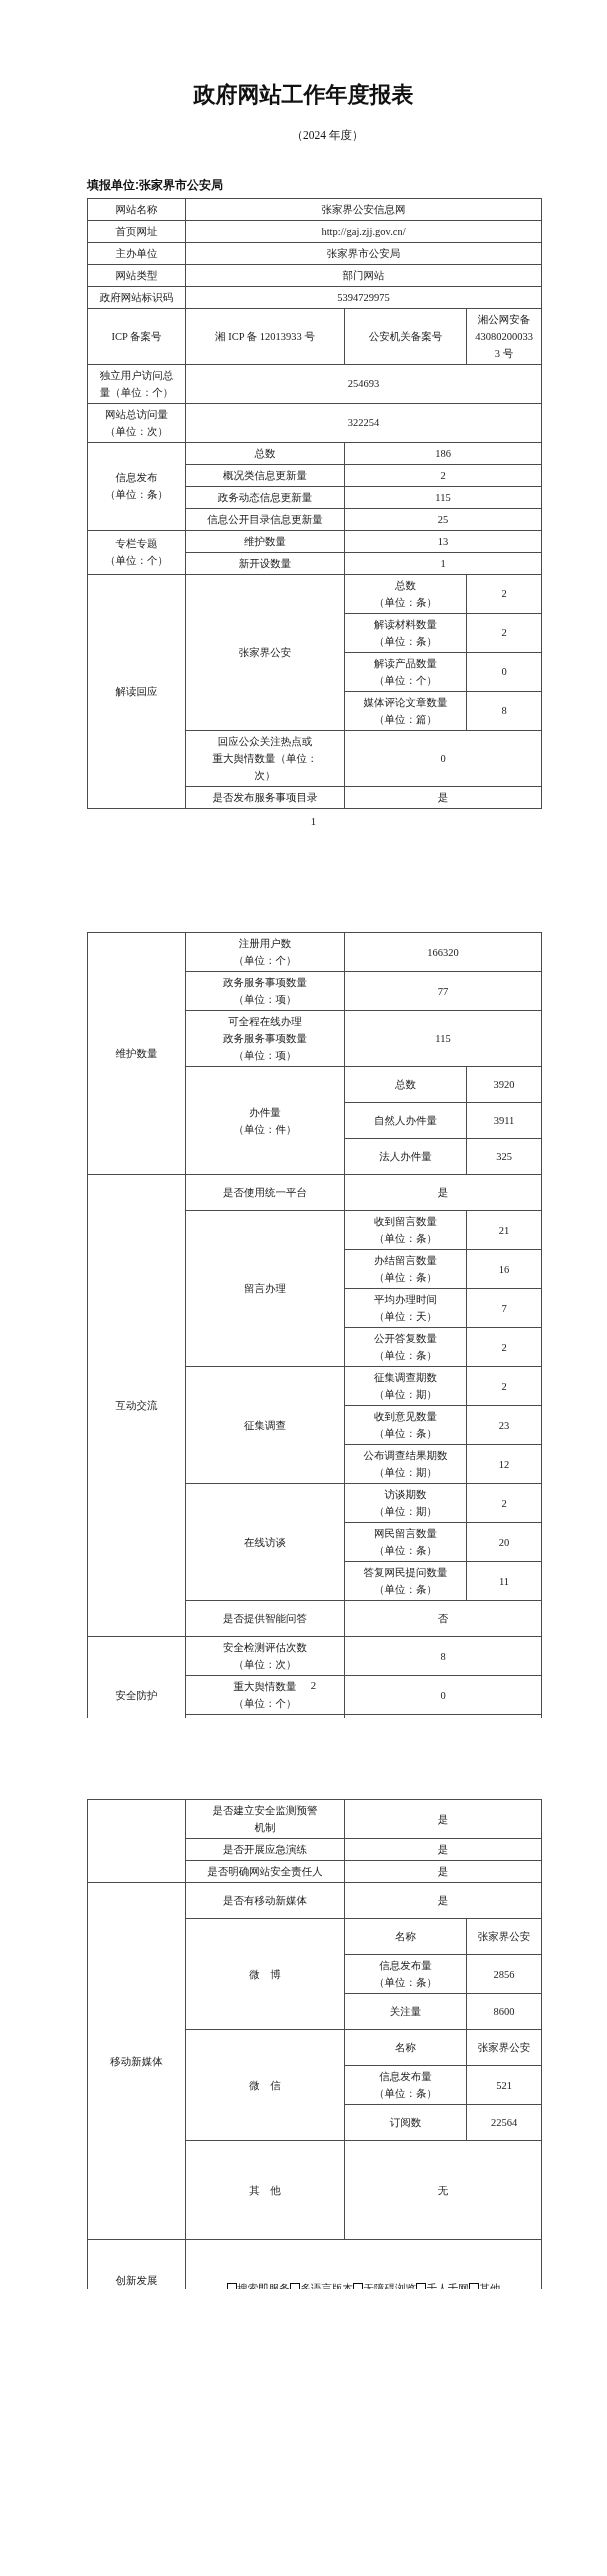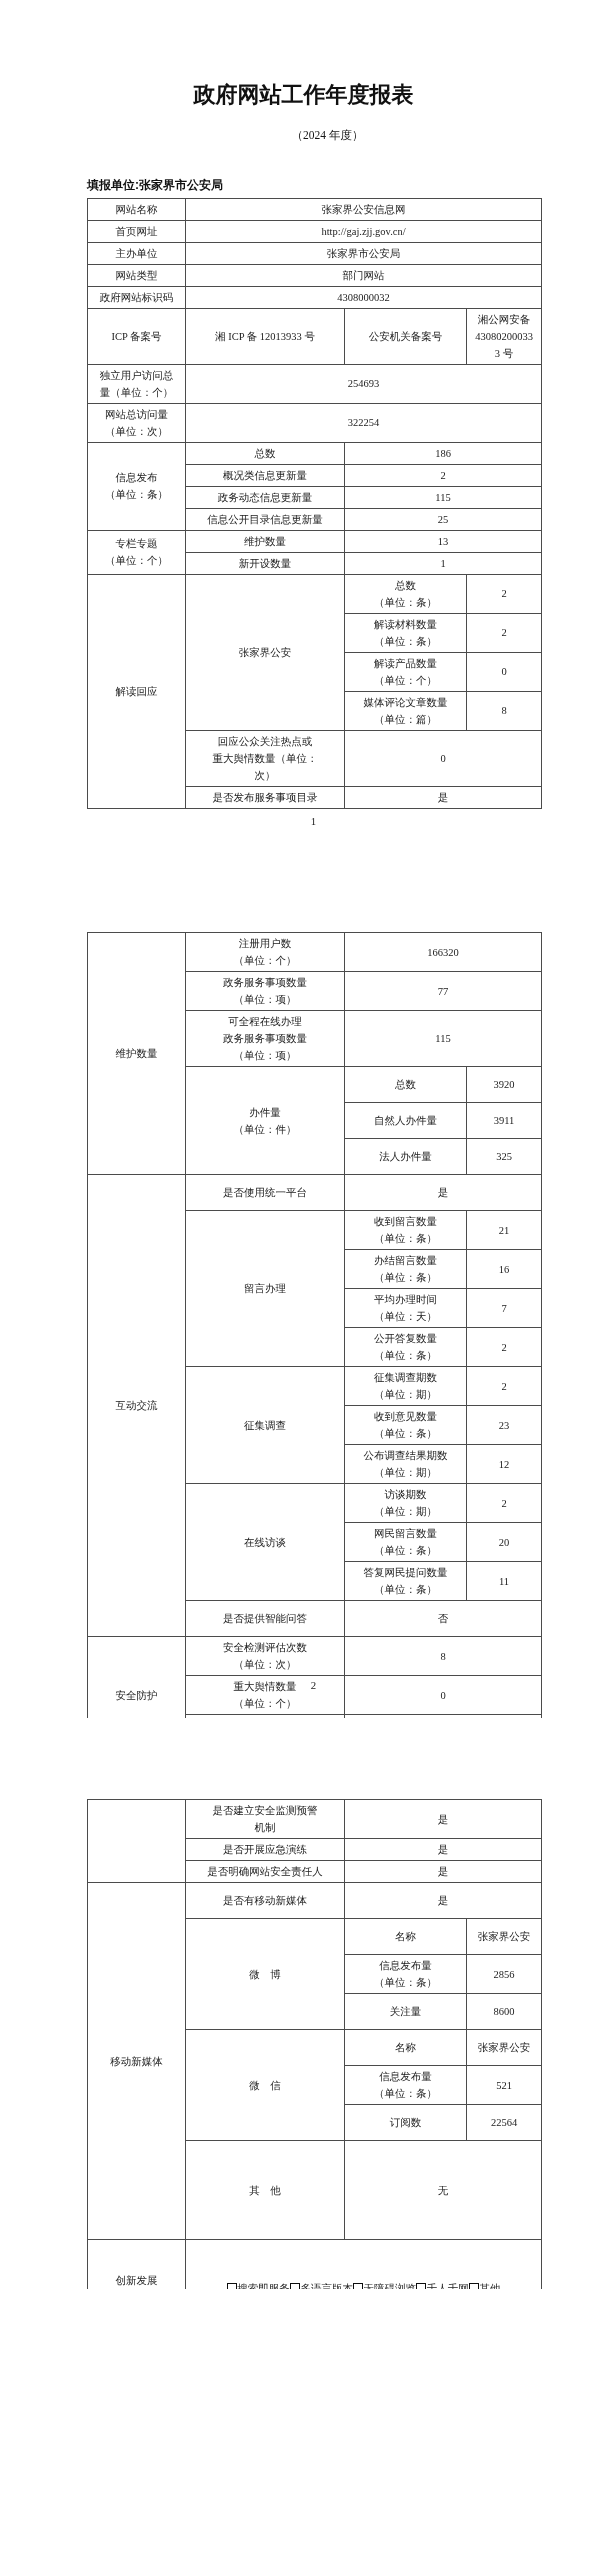--- a/index.html
+++ b/index.html
@@ -124,21 +124,21 @@
       <tr>
         <td>主办单位</td>
         <td colspan="3">张家界市公安局</td>
       </tr>
       <tr>
         <td>网站类型</td>
         <td colspan="3">部门网站</td>
       </tr>
       <tr>
         <td>政府网站标识码</td>
-        <td colspan="3">4308000032</td>
+        <td colspan="3">5394729975</td>
       </tr>
       <tr class="sec">
         <td>ICP 备案号</td>
         <td>湘 ICP 备 12013933 号</td>
         <td>公安机关备案号</td>
         <td>湘公网安备
 43080200033
 3 号</td>
       </tr>
       <tr class="sec">

